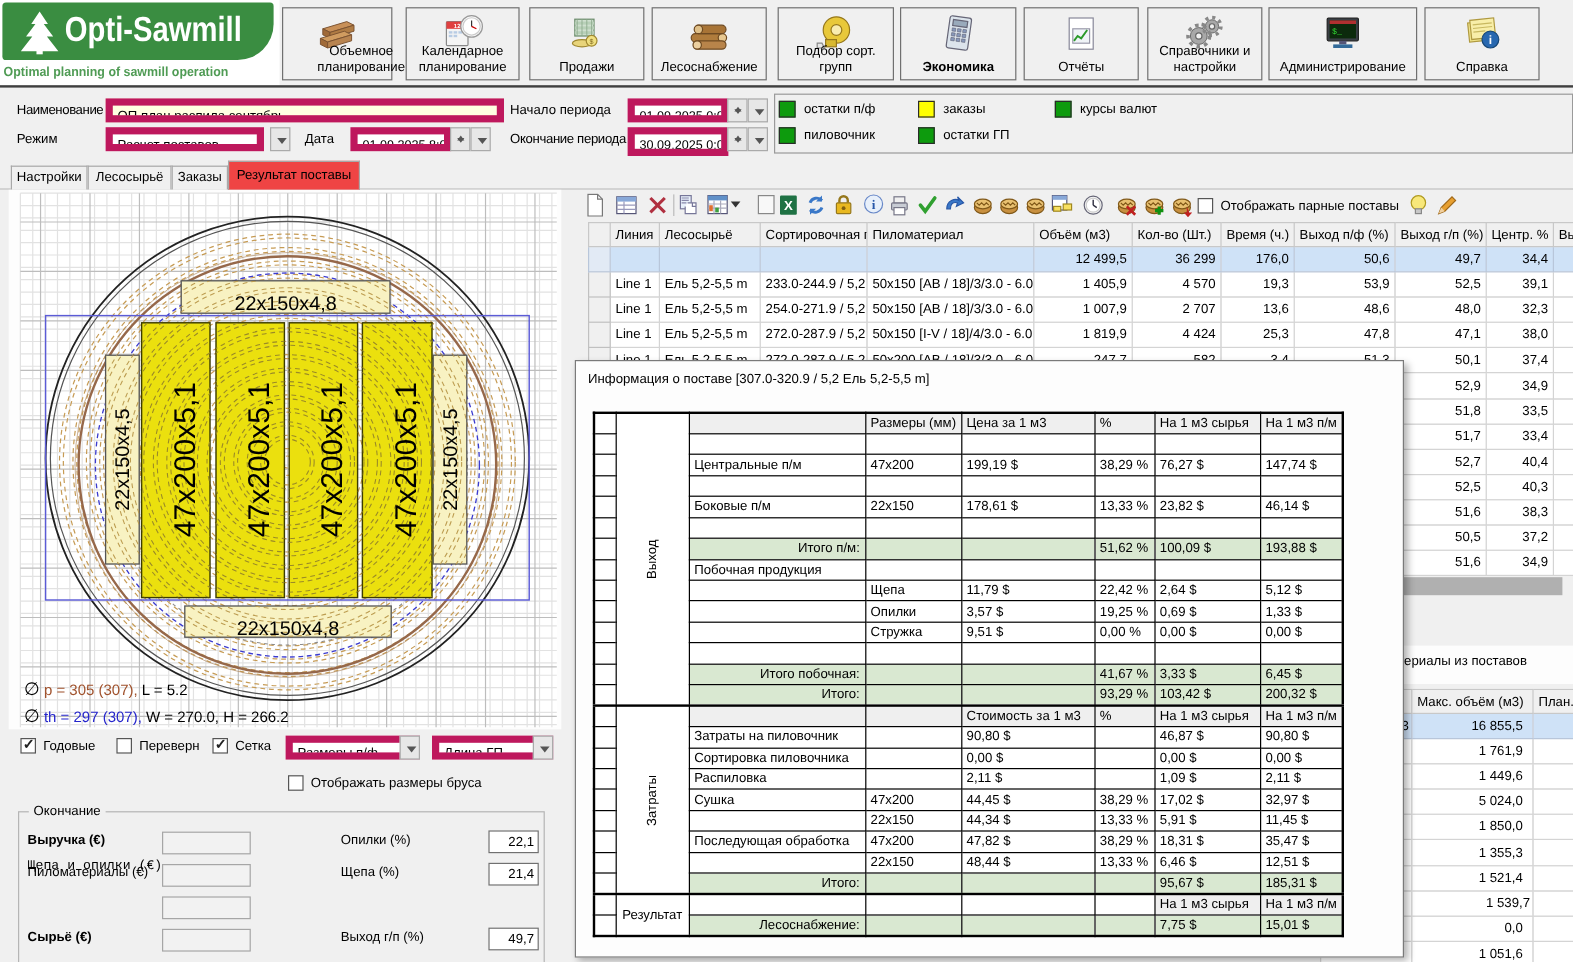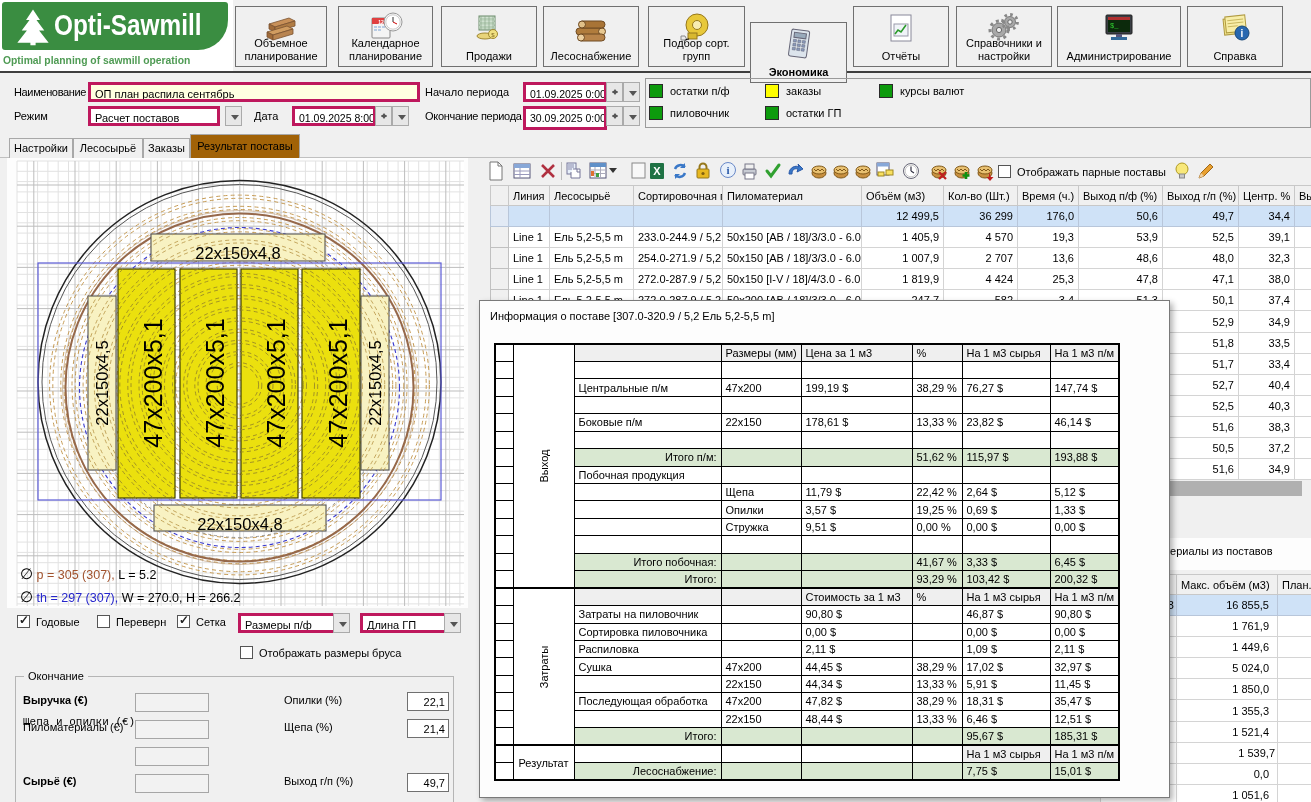--- a/index.html
+++ b/index.html
@@ -1,30 +1,30 @@
 <!DOCTYPE html>
 <html><head><meta charset="utf-8"><style>
 *{box-sizing:border-box;margin:0;padding:0}
 body{width:1311px;height:802px;background:#f0f0f0;font-family:"Liberation Sans",sans-serif;position:relative;overflow:hidden;font-size:11px;color:#000}
 .a{position:absolute}
 .tbtn{position:absolute;top:6px;height:61px;border:1px solid #707070;background:#f0f0f0;text-align:center;font-size:11px}
 .tbtn .ic{position:absolute;left:50%;transform:translateX(-50%);top:3px}
 .tbtn .lb{position:absolute;bottom:3px;width:100%;line-height:13px}
 .lbl{position:absolute;font-size:11px;white-space:nowrap}
-.inp{position:absolute;border:3px solid #be185d;background:#fff;font-size:11px;line-height:18px;padding-left:4px;white-space:nowrap;overflow:hidden}
+.inp{position:absolute;border:6px solid #be185d;background:#fff;font-size:11px;line-height:18px;padding-left:4px;white-space:nowrap;overflow:hidden}
 .spin{position:absolute;width:17px;height:20px;border:1px solid #aaa;background:#e7e7e7}
 .spin:before{content:"";position:absolute;left:4.5px;top:3px;border:3.5px solid transparent;border-bottom:4.5px solid #555}
 .spin:after{content:"";position:absolute;left:4.5px;bottom:3px;border:3.5px solid transparent;border-top:4.5px solid #555}
 .drop{position:absolute;width:17px;height:20px;border:1px solid #aaa;background:#e7e7e7;color:#444;text-align:center}
 .drop:after{content:"";position:absolute;left:4.5px;top:8px;border:4px solid transparent;border-top:5px solid #555}
 .sw{position:absolute;width:14px;height:14px;border:1px solid #2a2a2a}
 .cb{position:absolute;width:13px;height:13px;border:1px solid #555;background:#fff}
 .ck{position:absolute;font-size:12px;font-weight:bold;color:#222;margin:-3px 0 0 1px}
 .tab{position:absolute;border:1px solid #a8a8a8;border-bottom:none;background:#f0f0f0;font-size:11px;text-align:center;top:138px;height:20px;line-height:19px}
-.tab.on{top:134px;height:24px;background:#a16207;z-index:3;line-height:22px}
+.tab.on{top:134px;height:24px;background:#ef4444;z-index:3;line-height:22px}
 table{border-collapse:collapse;table-layout:fixed}
 .g1 td,.g1 th{border:1px solid #d4d4d4;background:#fff;font-size:11px;font-weight:normal;white-space:nowrap;overflow:hidden;padding:0 4px;height:21.1px}
 .g1 th{background:#f0f0f0;text-align:left;border-color:#c8c8c8;height:20px}
 .g1 td.sel{border-color:#c0c0c0;background:#f0f0f0}
 .g1 .sum td{background:#cfe2f7;border-color:#b8c6da}
 .g1 .sum td.sel0{background:#e2eaf5}
 .num{text-align:right}
 .pt td{border:1px solid #000;font-size:11px;height:17.45px;padding:0 4px;white-space:nowrap;overflow:hidden;background:#fff}
 .pt .gr{background:#d9e8d1}
 .pt .hd{background:#efefef}
@@ -34,21 +34,21 @@
 
 <div class="a" style="left:0;top:0;width:233px;height:71px;background:#fff"></div>
 <div class="a" style="left:2px;top:2px;width:226px;height:48px;background:#3a8d41;border-radius:3px 3px 30px 3px"></div>
 <svg class="a" style="left:13px;top:7px" width="40" height="40" viewBox="0 0 46 44">
 <polygon points="23,2 31,14 27,14 36,26 30,26 41,40 5,40 16,26 10,26 19,14 15,14" fill="#fff"></polygon>
 <rect x="20" y="36" width="6" height="7" fill="#fff"></rect>
   </svg>
 <div class="a" style="left:54px;top:9px;font-size:29px;font-weight:bold;color:#fff;transform:scaleX(0.84);transform-origin:left center">Opti-Sawmill</div>
 <div class="a" style="left:3px;top:54px;font-size:11px;font-weight:bold;color:#4f9b54;transform:scaleX(0.94);transform-origin:left center">Optimal planning of sawmill operation</div>
 <div class="a" style="left:0;top:71px;width:1311px;height:2px;background:#3f3f3f"></div>
-<div class="tbtn" style="left:235px;width:92px;">
+<div class="tbtn" style="left:235px;width:92px;padding-left:20px;">
     <span class="ic"><svg width="36" height="36" viewBox="0 0 36 36">
         <g stroke="#7a5230" stroke-width="0.8">
 <polygon points="6,14 26,8 32,11 12,17" fill="#c89058"></polygon>
           <polygon points="6,14 12,17 12,22 6,19" fill="#a06a38"></polygon>
           <polygon points="12,17 32,11 32,16 12,22" fill="#b07c44"></polygon>
 <polygon points="4,22 24,16 30,19 10,25" fill="#d09c60"></polygon>
           <polygon points="4,22 10,25 10,30 4,27" fill="#a06a38"></polygon>
           <polygon points="10,25 30,19 30,24 10,30" fill="#b88450"></polygon>
         </g>
       </svg></span>
@@ -101,21 +101,21 @@
   </div>
 <div class="tbtn" style="left:648px;width:97px;">
     <span class="ic"><svg width="36" height="36" viewBox="0 0 36 36">
 <circle cx="18" cy="15" r="11" fill="#e8c83a" stroke="#96781c"></circle>
         <circle cx="18" cy="15" r="4.5" fill="#f8ecb0" stroke="#96781c"></circle>
 <rect x="9" y="23" width="9" height="6" fill="#d8b830" stroke="#96781c"></rect>
 <path d="M6 26 h-4 v4 h6 z" fill="#e8e8e8" stroke="#888"></path>
       </svg></span>
     <div class="lb">Подбор сорт.<br>групп</div>
   </div>
-<div class="tbtn" style="left:750px;width:97px;font-weight:bold;margin-top:16px;">
+<div class="tbtn" style="left:750px;width:97px;font-weight:bold;">
     <span class="ic"><svg width="36" height="36" viewBox="0 0 36 36">
 <rect x="9" y="4" width="18" height="27" rx="2" fill="#dce4ec" stroke="#667" transform="rotate(8 18 18)"></rect>
 <rect x="12" y="7" width="12" height="5" fill="#9ab" stroke="#667" transform="rotate(8 18 18)"></rect>
 <g fill="#8899bb" stroke="#556" stroke-width="0.4" transform="rotate(8 18 18)">
 <rect x="12" y="14" width="3" height="2.6"></rect>
           <rect x="16.5" y="14" width="3" height="2.6"></rect>
           <rect x="21" y="14" width="3" height="2.6"></rect>
 <rect x="12" y="18" width="3" height="2.6"></rect>
           <rect x="16.5" y="18" width="3" height="2.6"></rect>
           <rect x="21" y="18" width="3" height="2.6"></rect>
@@ -855,21 +855,21 @@
           <td></td>
         </tr>
         <tr>
           <td class="ac"></td>
           <td class="gr">
             <span class="rtt">Итого п/м:</span>
           </td>
           <td class="gr"></td>
           <td class="gr"></td>
           <td class="gr">51,62 %</td>
-          <td class="gr">115,97 $</td>
+          <td class="gr">100,09 $</td>
           <td class="gr">193,88 $</td>
         </tr>
         <tr>
           <td class="ac"></td>
           <td>Побочная продукция</td>
           <td></td>
           <td></td>
           <td></td>
           <td></td>
           <td></td>

